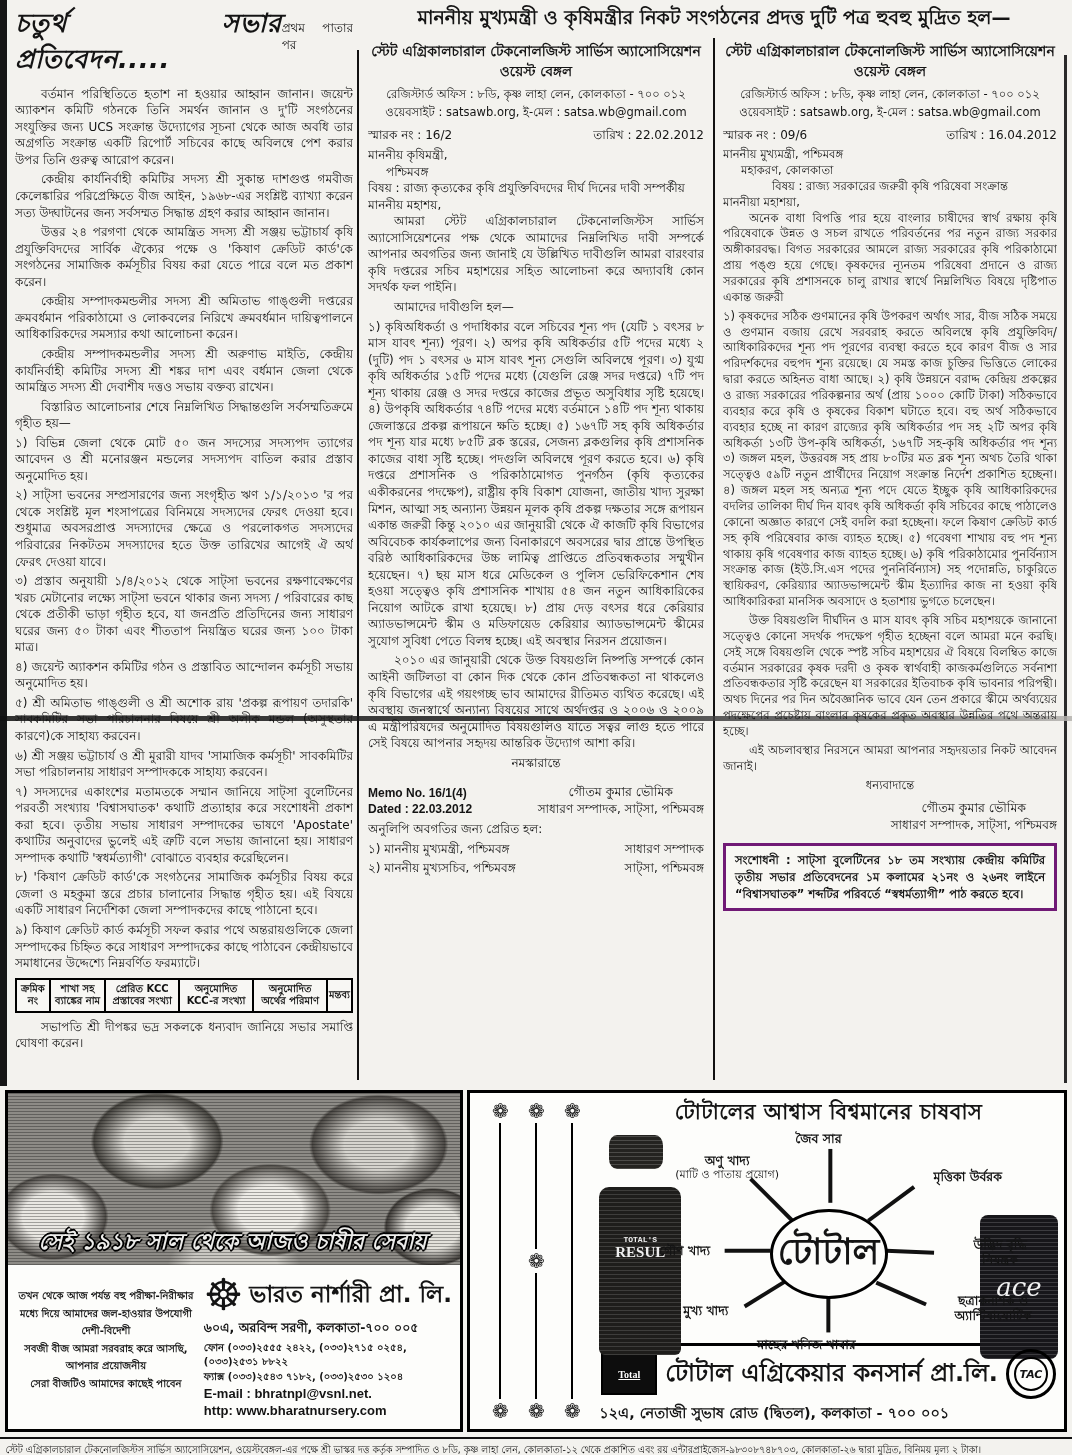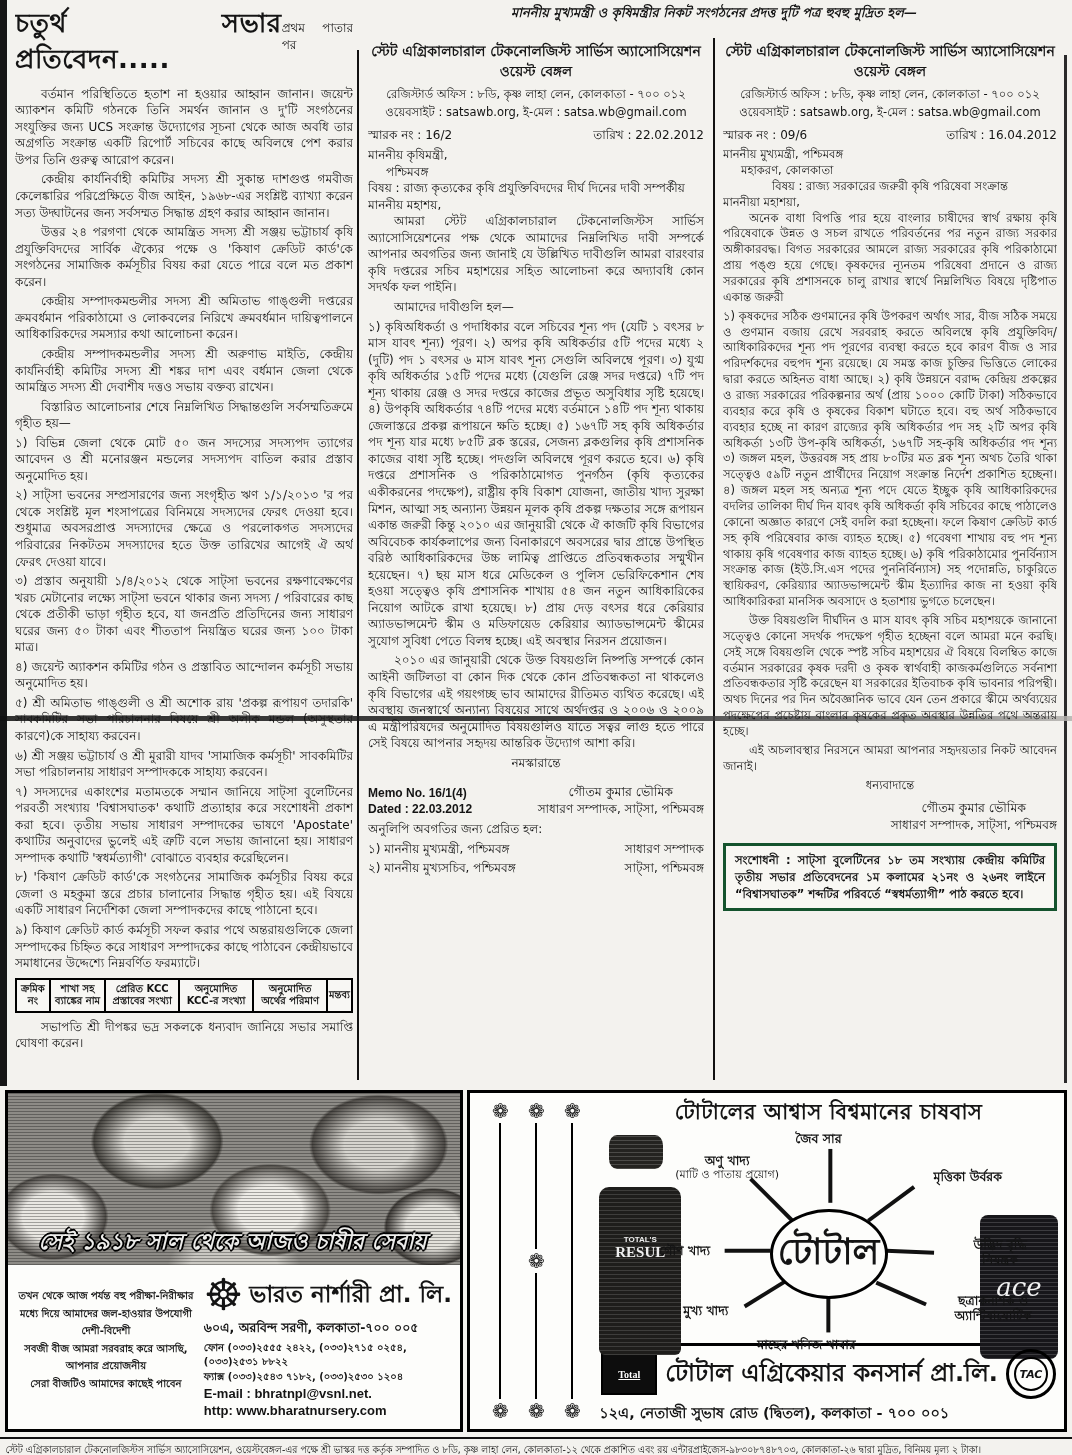--- a/index.html
+++ b/index.html
@@ -14,40 +14,40 @@
   .fold{position:absolute;left:0;top:716px;width:100%;height:5px;opacity:.85;
         background:linear-gradient(90deg,#101010 0%,#202020 55%,#666 82%,#b5b3af 100%);}
   
   .col{position:absolute;text-align:justify;line-height:1.38;}
   .col1{left:15px;top:6px;width:338px;font-size:12px;max-height:1078px;overflow:hidden;}
   .col2{left:368px;top:42px;width:336px;font-size:12px;max-height:1042px;overflow:hidden;}
   .col3{left:723px;top:42px;width:334px;font-size:11.5px;max-height:1042px;overflow:hidden;}
   .col p{margin:0 0 3px 0;}
   .ind{text-indent:26px;}
   .title-row{display:flex;align-items:baseline;justify-content:space-between;margin-bottom:8px;}
-  .article-title{font-size:26px;font-weight:bold;letter-spacing:.5px;}
+  .article-title{font-size:26px;font-weight:bold;letter-spacing:.5px;font-style:italic;}
   .continued{font-size:12px;}
   .letters-heading{position:absolute;left:366px;top:3px;width:696px;text-align:center;
-        font-size:13px;font-weight:bold;font-style:italic;}
+        font-size:19px;font-weight:bold;}
   
   .org{text-align:center;font-weight:bold;font-size:14px;line-height:1.3;}
   .org-region{text-align:center;font-weight:bold;font-size:13.5px;margin:2px 0 6px;}
   .org-line{text-align:center;font-size:11.5px;margin-bottom:2px;}
   .memo-row{display:flex;justify-content:space-between;font-size:12px;margin:6px 0 4px;}
   .kcc-table{width:100%;border-collapse:collapse;margin:6px 0 6px;background:#f8f7f4;}
   .kcc-table td{border:2px solid #000;font-size:10px;font-weight:bold;text-align:center;
         padding:3px 1px;line-height:1.25;}
   .sig-block{width:fit-content;margin-left:auto;text-align:center;margin-top:6px;}
   .sig-name{font-size:12.5px;}
   .sig-title{font-size:12px;}
   .center{text-align:center;}
   .memo-sig{display:flex;justify-content:space-between;align-items:flex-end;margin-top:6px;}
   .memo-latin{font-family:"Liberation Sans",sans-serif;font-size:12px;font-weight:bold;line-height:1.3;}
   .cc-row{display:flex;justify-content:space-between;margin-top:3px;}
-  .correction{border:3px solid #14532d;padding:6px 9px;margin-top:10px;font-size:11.5px;
+  .correction{border:3px solid #701a75;padding:6px 9px;margin-top:10px;font-size:11.5px;
         font-weight:bold;line-height:1.45;background:#f8f7f3;}
   
   .ad-band{position:absolute;left:5px;top:1090px;width:1062px;height:342px;display:flex;gap:4px;}
   .ad-left{width:452px;border:3px solid #000;background:#fdfdfb;display:flex;flex-direction:column;overflow:hidden;}
   .photo{height:172px;position:relative;background-color:#8d8b86;
      background-image:
        repeating-linear-gradient(0deg,rgba(10,10,10,.33) 0 1px,rgba(255,255,255,0) 1px 3px),
        radial-gradient(ellipse 70px 55px at 10% 72%,#e9e7e2 0 44%,#4f4c48 75%,rgba(0,0,0,0) 79%),
        radial-gradient(ellipse 82px 60px at 33% 28%,#d9d7d1 0 40%,#46443f 77%,rgba(0,0,0,0) 81%),
        radial-gradient(ellipse 76px 58px at 58% 68%,#edebe6 0 42%,#56534e 76%,rgba(0,0,0,0) 80%),
@@ -76,21 +76,21 @@
   .diagram{position:relative;height:228px;}
   .hub{position:absolute;left:50%;top:78px;transform:translateX(-50%);width:112px;height:84px;
      border:3px solid #000;border-radius:50%;display:flex;align-items:center;justify-content:center;
      font-size:36px;font-weight:bold;background:#fdfdfb;z-index:2;}
   .spoke-label{position:absolute;font-size:12.5px;font-weight:bold;z-index:2;text-align:center;line-height:1.2;}
   .spoke-sub{font-size:11px;font-weight:normal;}
   .svglines{position:absolute;inset:0;z-index:1;}
   .bottle{position:absolute;left:0;top:56px;width:82px;height:168px;background:#1e1d1b;
      border-radius:10px 10px 6px 6px;z-index:0;color:#eee;text-align:center;overflow:hidden;
      background-image:repeating-linear-gradient(0deg,rgba(255,255,255,.14) 0 1px,rgba(0,0,0,0) 1px 4px);}
-  .bottle .b1{font-size:8px;font-weight:bold;margin-top:48px;font-family:Liberation Sans, sans-serif;}
+  .bottle .b1{font-size:8px;font-weight:bold;margin-top:48px;font-family:Liberation Mono, monospace;}
   .bottle .b2{font-size:15px;font-weight:bold;font-family:"Liberation Serif",serif;}
   .cyl{position:absolute;left:10px;top:4px;width:54px;height:34px;background:#242320;border-radius:8px/10px;
      background-image:repeating-linear-gradient(0deg,rgba(255,255,255,.18) 0 1px,rgba(0,0,0,0) 1px 4px);}
   .jar{position:absolute;right:0;top:84px;width:78px;height:144px;background:#17161a;border-radius:8px;
      display:flex;align-items:center;justify-content:center;z-index:0;
      background-image:repeating-linear-gradient(0deg,rgba(255,255,255,.16) 0 1px,rgba(0,0,0,0) 1px 4px);}
   .jar span{color:#f2f2f2;font-style:italic;font-size:26px;font-family:"DejaVu Serif",serif;}
   .total-bar{border-top:3px solid #000;display:flex;align-items:center;gap:8px;padding:3px 2px 1px;}
   .total-logo{width:52px;height:38px;background:#0d0d0d;border:2px solid #000;color:#fff;
      display:flex;align-items:center;justify-content:center;font-weight:bold;font-size:10px;

